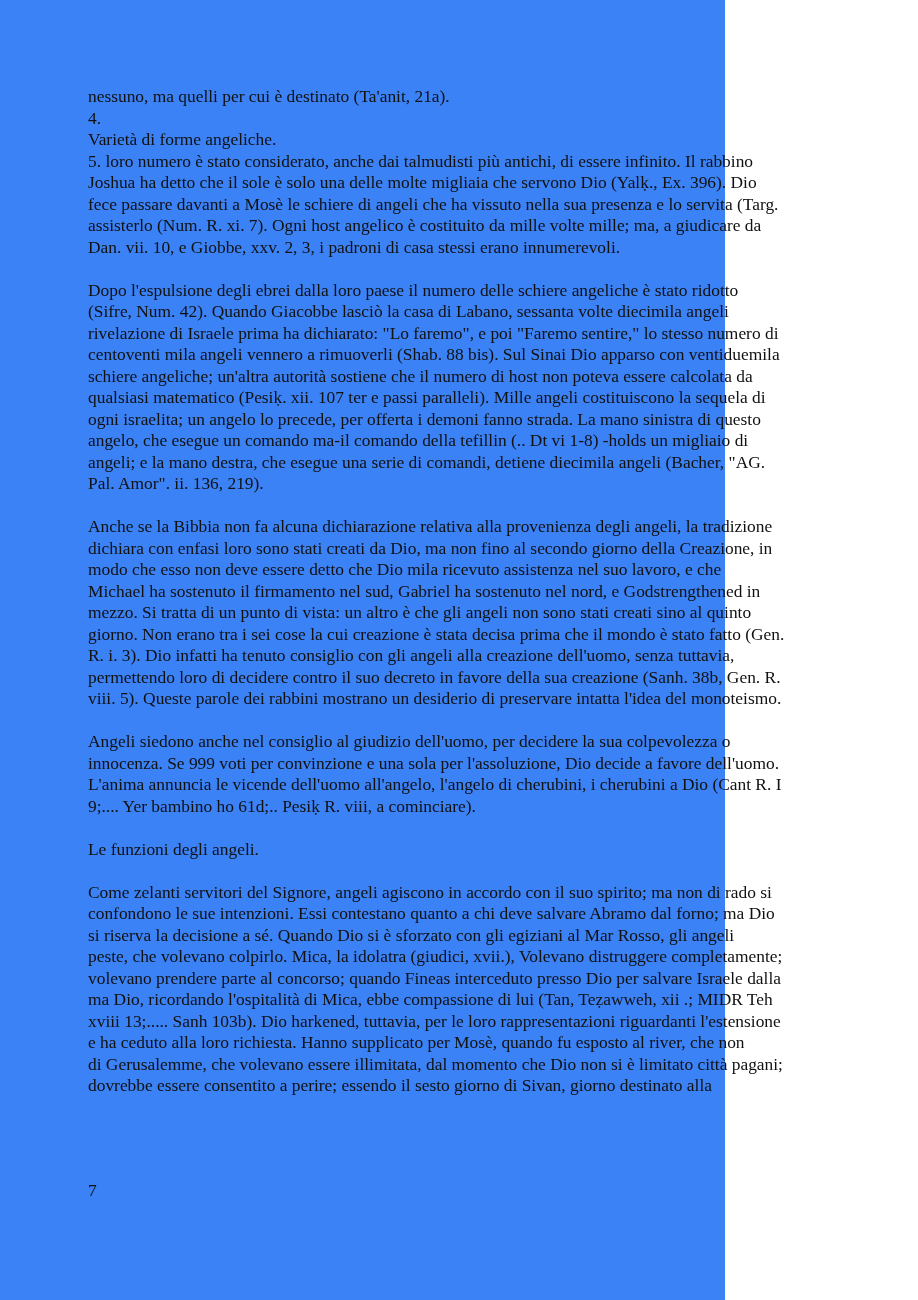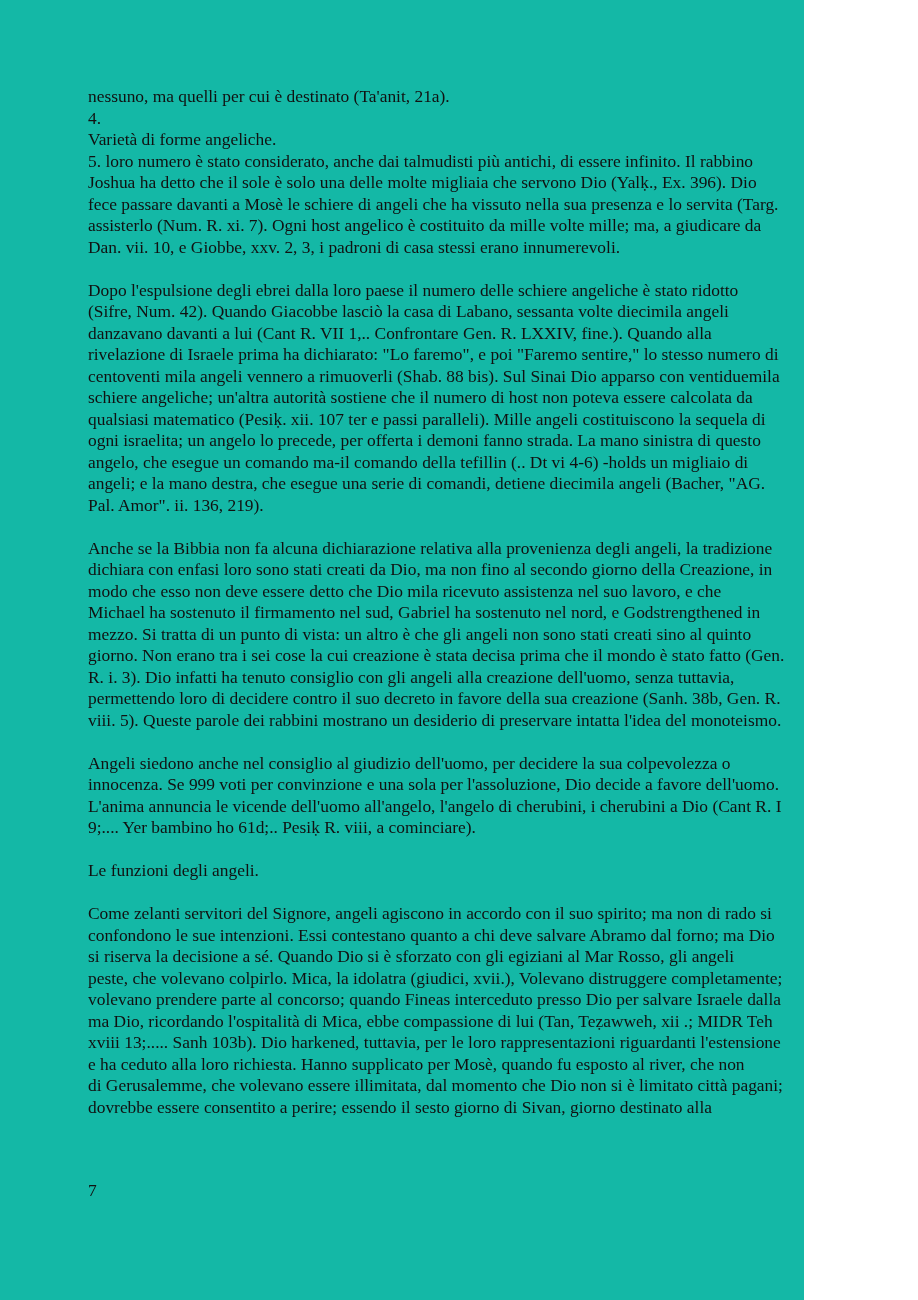--- a/index.html
+++ b/index.html
@@ -1,19 +1,19 @@
 <!DOCTYPE html>
 <html><head>
   <meta charset="utf-8">
   <style>
     html, body { margin: 0; padding: 0; background: #ffffff; }
     body { width: 918px; height: 1300px; position: relative; overflow: hidden; }
     .page {
-      position: absolute; left: 0; top: 0; width: 804px; height: 1300px;
-      background: #14b8a6;
+      position: absolute; left: 0; top: 0; width: 725px; height: 1300px;
+      background: #3b82f6;
     }
     .text-block {
       position: absolute; left: 88px; top: 86px; width: 760px;
       font-family: "Liberation Serif", serif;
       font-size: 17.4px;
       line-height: 21.5px;
       color: #111111;
     }
     .line { white-space: nowrap; display: block; height: 21.5px; }
     .blank { display: block; height: 21.5px; }
@@ -35,27 +35,26 @@
         <span class="line">5. loro numero è stato considerato, anche dai talmudisti più antichi, di essere infinito. Il rabbino</span>
         <span class="line">Joshua ha detto che il sole è solo una delle molte migliaia che servono Dio (Yalḳ., Ex. 396). Dio</span>
         <span class="line">fece passare davanti a Mosè le schiere di angeli che ha vissuto nella sua presenza e lo servita (Targ.</span>
         <span class="line">assisterlo (Num. R. xi. 7). Ogni host angelico è costituito da mille volte mille; ma, a giudicare da</span>
         <span class="line">Dan. vii. 10, e Giobbe, xxv. 2, 3, i padroni di casa stessi erano innumerevoli.</span>
       </div>
       <span class="blank"></span>
       <div>
         <span class="line">Dopo l'espulsione degli ebrei dalla loro paese il numero delle schiere angeliche è stato ridotto</span>
         <span class="line">(Sifre, Num. 42). Quando Giacobbe lasciò la casa di Labano, sessanta volte diecimila angeli</span>
-        <span class="line">danzavano davanti a lui (Cant R. VII 1,.. Confrontare Gen. R. LXXIV, fine.). Quando alla</span>
         <span class="line">rivelazione di Israele prima ha dichiarato: "Lo faremo", e poi "Faremo sentire," lo stesso numero di</span>
         <span class="line">centoventi mila angeli vennero a rimuoverli (Shab. 88 bis). Sul Sinai Dio apparso con ventiduemila</span>
         <span class="line">schiere angeliche; un'altra autorità sostiene che il numero di host non poteva essere calcolata da</span>
         <span class="line">qualsiasi matematico (Pesiḳ. xii. 107 ter e passi paralleli). Mille angeli costituiscono la sequela di</span>
         <span class="line">ogni israelita; un angelo lo precede, per offerta i demoni fanno strada. La mano sinistra di questo</span>
-        <span class="line">angelo, che esegue un comando ma-il comando della tefillin (.. Dt vi 4-6) -holds un migliaio di</span>
+        <span class="line">angelo, che esegue un comando ma-il comando della tefillin (.. Dt vi 1-8) -holds un migliaio di</span>
         <span class="line">angeli; e la mano destra, che esegue una serie di comandi, detiene diecimila angeli (Bacher, "AG.</span>
         <span class="line">Pal. Amor". ii. 136, 219).</span>
       </div>
       <span class="blank"></span>
       <div>
         <span class="line">Anche se la Bibbia non fa alcuna dichiarazione relativa alla provenienza degli angeli, la tradizione</span>
         <span class="line">dichiara con enfasi loro sono stati creati da Dio, ma non fino al secondo giorno della Creazione, in</span>
         <span class="line">modo che esso non deve essere detto che Dio mila ricevuto assistenza nel suo lavoro, e che</span>
         <span class="line">Michael ha sostenuto il firmamento nel sud, Gabriel ha sostenuto nel nord, e Godstrengthened in</span>
         <span class="line">mezzo. Si tratta di un punto di vista: un altro è che gli angeli non sono stati creati sino al quinto</span>

